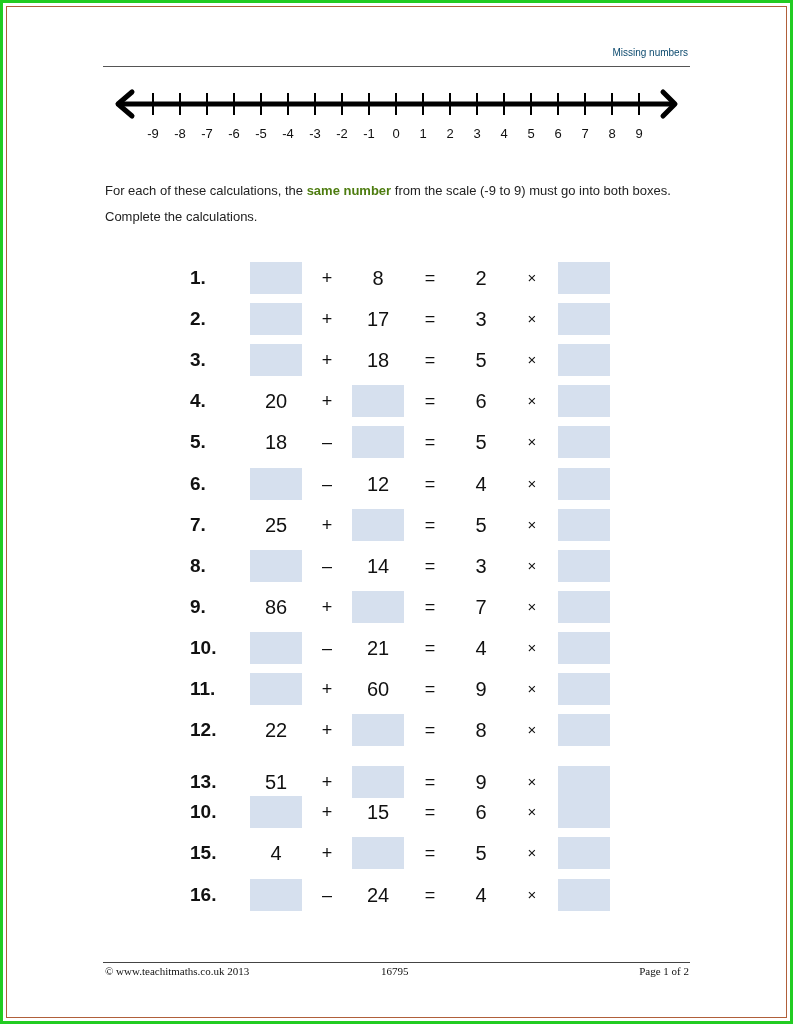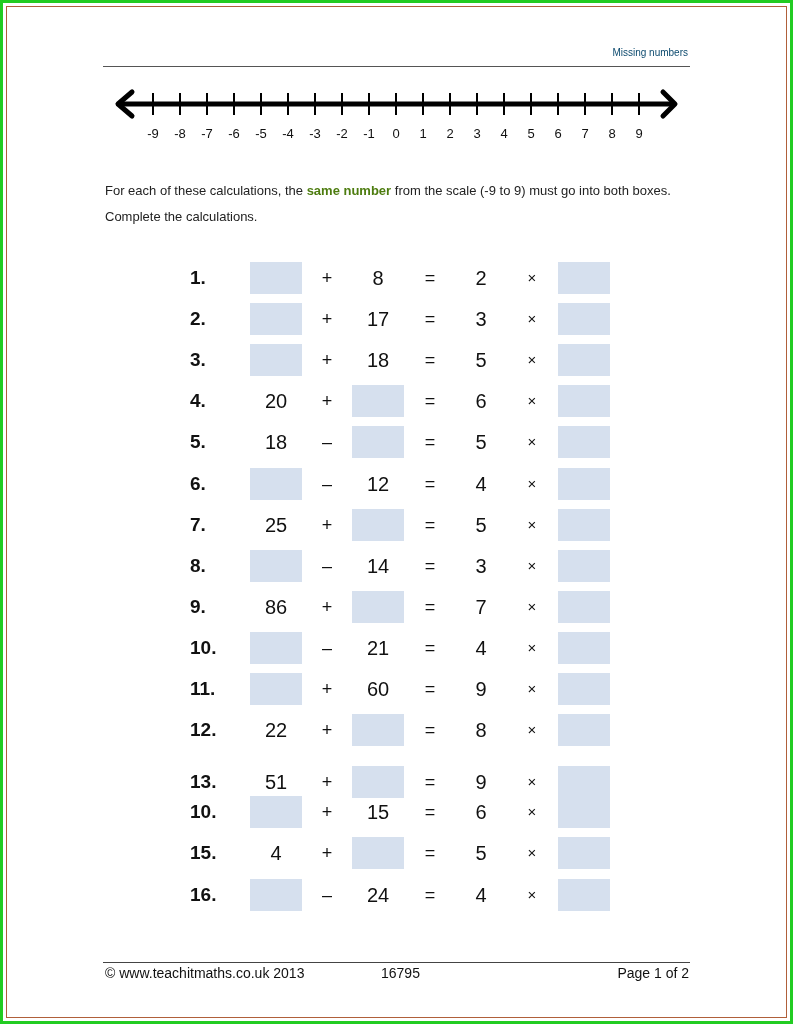--- a/index.html
+++ b/index.html
@@ -17,21 +17,21 @@
   .cell{position:absolute;top:0;height:32px;line-height:32px;text-align:center;font-size:20px;}
   .box{background:#d6e0ee;}
   .c1{left:250px;width:52px;}
   .op{left:313px;width:28px;font-size:18px;}
   .c2{left:352px;width:52px;}
   .eq{left:416px;width:28px;font-size:18px;}
   .c3{left:462px;width:38px;}
   .times{left:520px;width:24px;font-size:15px;}
   .c4{left:558px;width:52px;}
   .footer-rule{position:absolute;left:103px;top:962px;width:587px;height:1px;background:#444;}
-  .footer{position:absolute;top:965px;font-family:Liberation Sans, sans-serif;font-size:14px;color:#111;}
+  .footer{position:absolute;top:965px;font-family:Liberation Serif, serif;font-size:11px;color:#111;}
   .f-left{left:105px;}
   .f-mid{left:381px;}
   .f-right{right:104px;text-align:right;}
 </style>
 </head>
 <body>
 
 <div class="frame">
     <div class="frame-inner"></div>
   </div>

